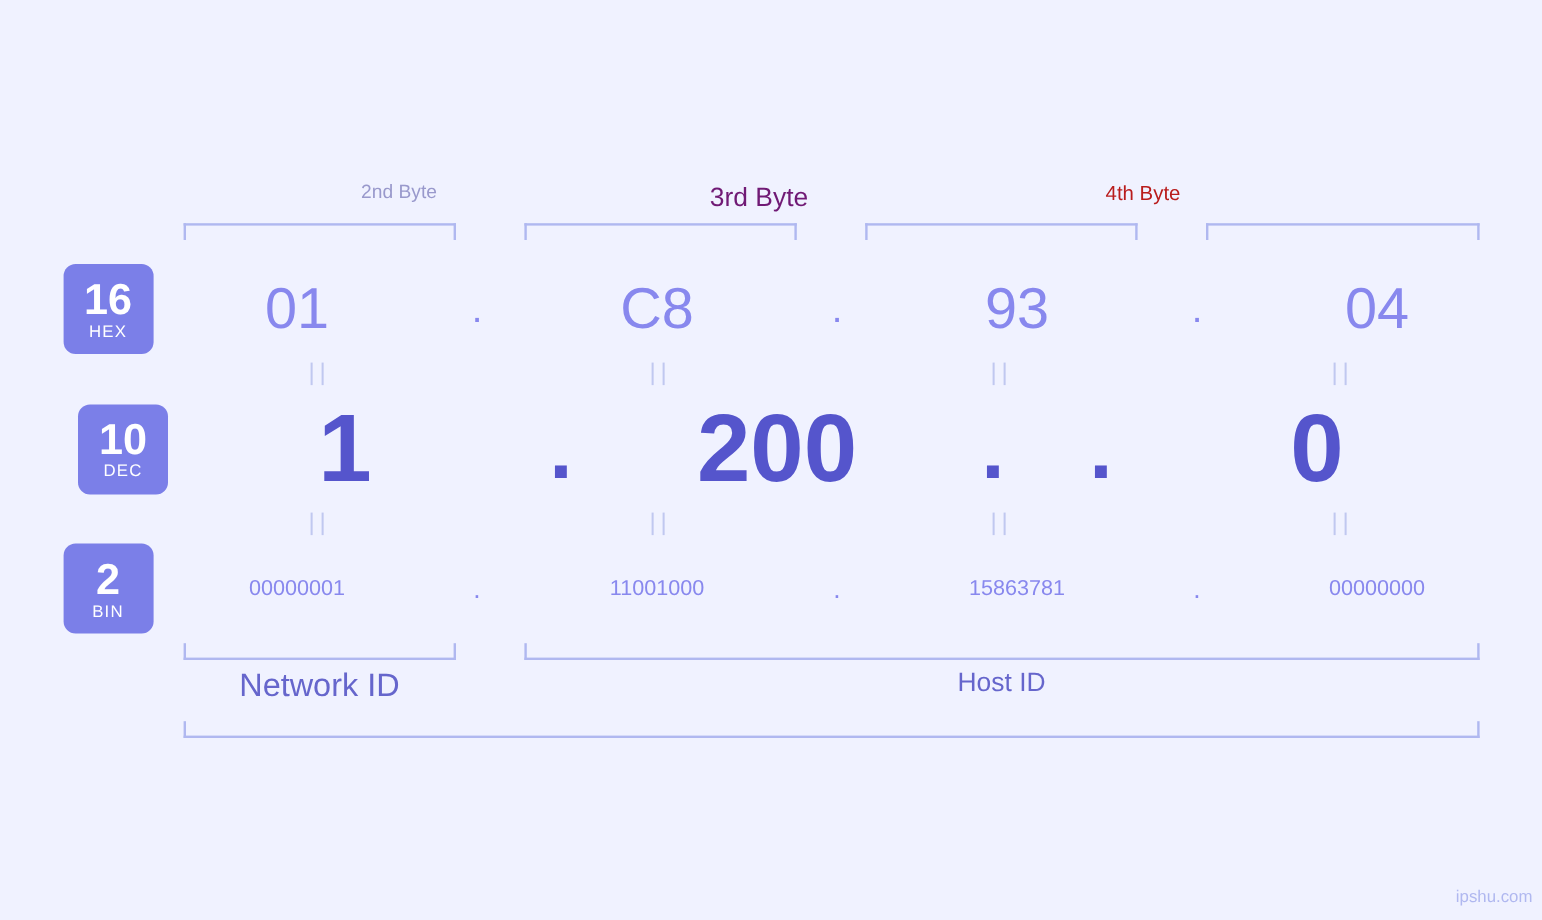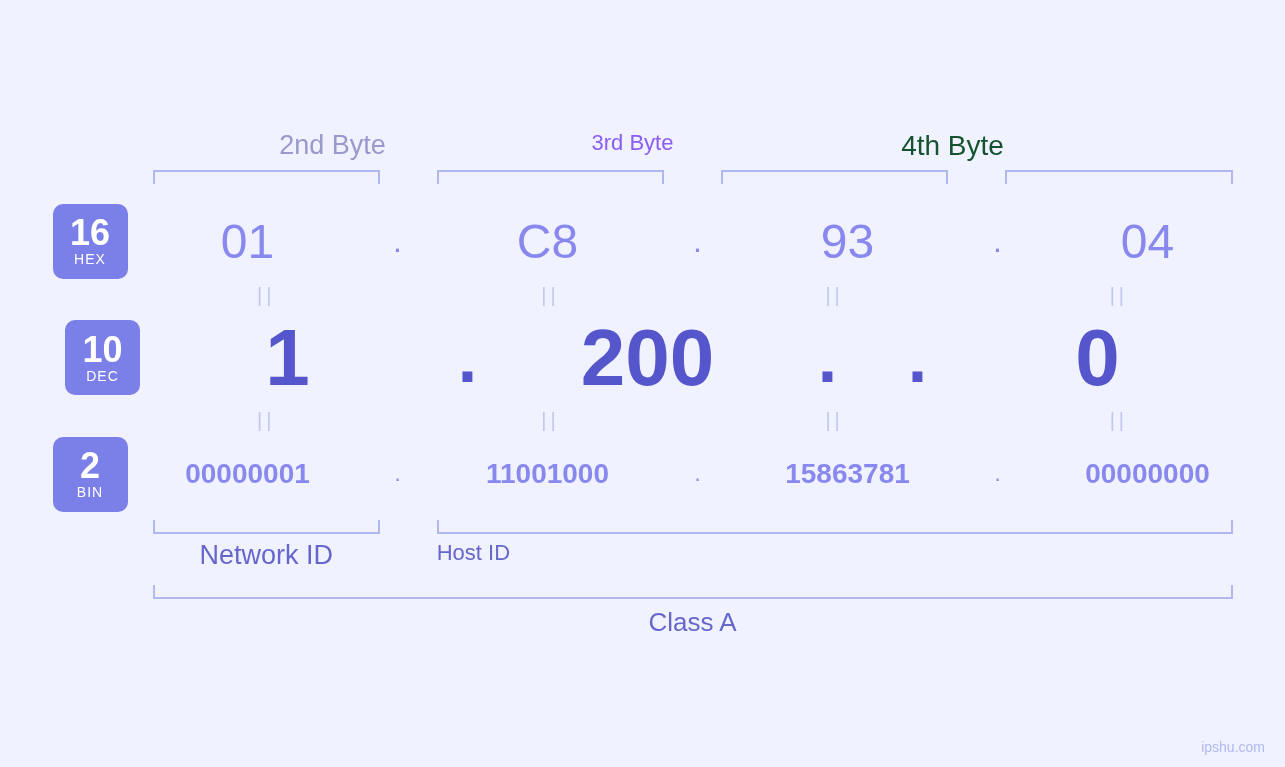--- a/index.html
+++ b/index.html
@@ -64,29 +64,29 @@
     }
     .dec-dot {
       color: #5555cc;
       font-size: 80px;
       font-weight: bold;
     }
 
     
     .bin-value {
       color: #8888ee;
-      font-size: 28px;
-      font-weight: 700;
+      font-size: 18px;
+      font-weight: 400;
     }
 
     
     .watermark {
       position: absolute;
       bottom: 12px;
-      right: 20px;
+      right: 8px;
       color: #b0b8f0;
       font-size: 14px;
     }
 
     .dot-separator {
       font-size: 32px;
       color: #8888ee;
       text-align: center;
       width: 30px;
     }
@@ -157,29 +157,29 @@
   </style>
 </head>
 <body>
 
 <div class="container">
   <div class="full-layout">
 
     <div class="header-row">
       <div class="col2"></div>
       <div class="col3">
-        <span style="color:#9999cc;font-size:27px;">2nd Byte</span>
+        <span style="color:#9999cc;font-size:16px;">2nd Byte</span>
       </div>
       <div class="col4"></div>
       <div class="col5">
-        <span style="color:#8b5cf6;font-size:22px;">3rd Byte</span>
+        <span style="color:#701a75;font-size:22px;">3rd Byte</span>
       </div>
       <div class="col6"></div>
       <div class="col7">
-        <span style="color:#14532d;font-size:28px;margin-left:40px;">4th Byte</span>
+        <span style="color:#b91c1c;font-size:17px;margin-left:40px;">4th Byte</span>
       </div>
     </div>
 
     <div class="header-row" style="margin-bottom:20px;">
       <div class="col1">
           <div class="top-brk"></div>
         </div>
       <div class="col2"></div>
       <div class="col3">
           <div class="top-brk"></div>
@@ -317,30 +317,27 @@
       <div style="width:840px;">
         <div class="btm-brk" style="width:100%;"></div>
       </div>
     </div>
 
     <div style="display:flex;margin-left:100px;margin-top:6px;">
       <div class="col1" style="text-align:center;">
         <span style="color:#6666cc;font-size:27px;font-weight:500;">Network ID</span>
       </div>
       <div class="col2"></div>
-      <div style="width:840px;text-align:left;">
+      <div style="width:840px;text-align:center;">
         <span style="color:#6666cc;font-size:22px;font-weight:500;">Host ID</span>
       </div>
     </div>
 
     <div style="margin-left:100px;margin-top:14px;">
       <div class="btm-brk" style="width:1080px;"></div>
-      <div style="text-align:center;margin-top:8px;width:1080px;">
-        <span style="color:#6666cc;font-size:26px;font-weight:500;">Class A</span>
-      </div>
     </div>
 
   </div>
 
   <div class="watermark">
     <span>ipshu.com</span>
   </div>
 </div>
 
 </body></html>

